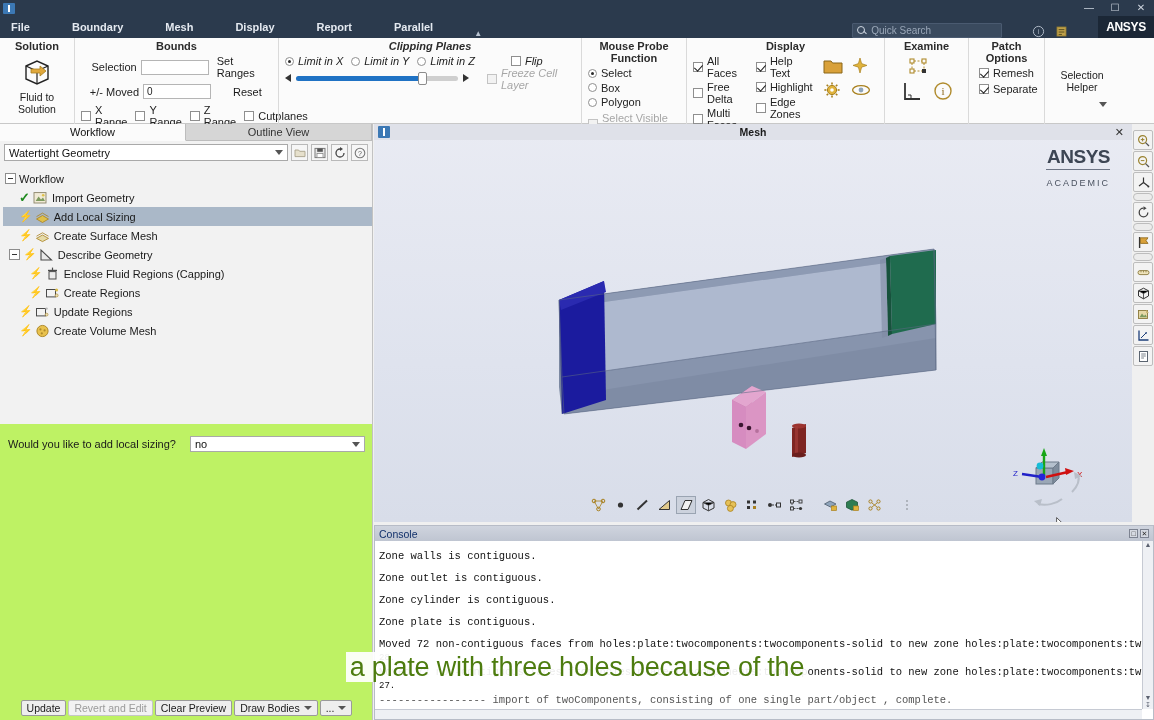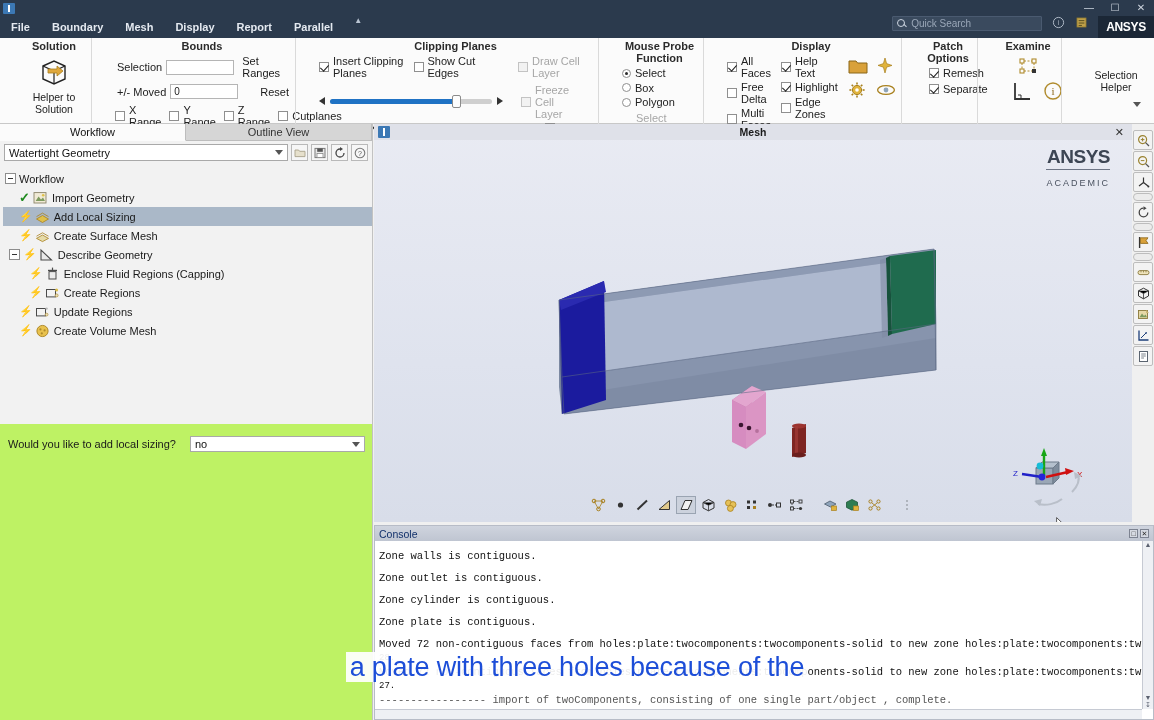--- a/index.html
+++ b/index.html
@@ -36,21 +36,21 @@
   .tb-ctrls { margin-left: auto; display: flex; height: 16px; }
   .tb-btn {
     width: 26px; height: 16px; display: flex; align-items: center; justify-content: center;
     color: #cfd6e0; font-size: 10px; line-height: 1;
   }
 
   
   .menubar {
     position: absolute; top: 16px; left: 0; width: 1154px; height: 22px;
     background: #2b3a4d; color: #dde3ec;
-    display: flex; align-items: flex-start;
+    display: flex; align-items: flex-end; gap: 20px;
   }
   .menu-item {
     padding: 0 11px; height: 22px; line-height: 22px; font-size: 11px; font-weight: bold;
     color: #e4e9f0; cursor: default;
   }
   .menu-caret { padding: 0 10px; font-size: 8px; color: #b9c4d2; }
   .quicksearch {
     margin-left: auto; width: 150px; height: 15px; background: #3a4a5e;
     border: 1px solid #4a5a70; display: flex; align-items: center;
     padding-left: 4px; border-radius: 1px;
@@ -71,21 +71,21 @@
     background: #1b2736; color: #fff; font-weight: bold; font-size: 12px;
     padding: 0 8px; height: 22px; line-height: 22px; letter-spacing: -.3px;
   }
 
   
   .ribbon {
     position: absolute; top: 38px; left: 0; width: 1154px; height: 86px;
     background: #fbfbfb; border-bottom: 1px solid #c8c8c8;
     display: flex;
   }
-  .rgroup { position: relative; height: 86px; padding: 2px 6px 0 23px; }
+  .rgroup { position: relative; height: 86px; padding: 2px 6px 0 6px; }
   .rgroup + .rgroup { border-left: 1px solid #dadada; }
   .rg-title { text-align: center; font-weight: bold; font-size: 11px; color: #2b2b2b; margin-bottom: 3px; }
   .rg-body { position: relative; }
 
   .sw-sol { width: 62px; text-align: center; }
   .sw-icon {
     width: 34px; height: 30px; margin: 2px auto 2px; position: relative;
   }
   .sw-lbl { font-size: 10.5px; line-height: 12px; color: #222; }
 
@@ -251,21 +251,21 @@
     display: flex; flex-direction: column; justify-content: space-between; align-items: center;
   }
   .con-hscroll {
     position: absolute; bottom: 0; left: 0; right: 11px; height: 10px;
     background: #eef0f4; border-top: 1px solid #c6cad3;
   }
   .sc-arrow { font-size: 7px; color: #5b6170; }
 
   .subtitle {
     position: absolute; left: 0; top: 652px; width: 1154px; text-align: center;
-    font-size: 27px; color: #1d4ed8; font-family: "Liberation Sans", sans-serif;
+    font-size: 27px; color: #4d7c0f; font-family: "Liberation Sans", sans-serif;
     letter-spacing: -.2px;
   }
   .subtitle span { background: rgba(255,255,255,0.92); padding: 0 4px; }
 </style>
 </head>
 <body>
 
 <div id="app">
 
   <div class="titlebar">
@@ -309,21 +309,21 @@
 
     <div class="rgroup">
       <div class="rg-title">Solution</div>
       <div class="rg-body sw-sol">
         <svg class="sw-icon" viewBox="0 0 34 30">
           <path d="M6 9 L17 4 L28 9 L28 22 L17 27 L6 22 Z" fill="none" stroke="#222" stroke-width="1.4"></path>
           <path d="M6 9 L17 14 L28 9" fill="none" stroke="#222" stroke-width="1.2"></path>
           <path d="M17 14 L17 27" fill="none" stroke="#222" stroke-width="1.2"></path>
           <path d="M11 12 L20 12 L20 9 L26 14 L20 19 L20 16 L11 16 Z" fill="#e0a83c" stroke="#a87e1d" stroke-width=".8"></path>
         </svg>
-        <div class="sw-lbl"><span>Helper to</span><br><span>Solution</span></div>
+        <div class="sw-lbl"><span>Fluid to</span><br><span>Solution</span></div>
       </div>
     </div>
 
     <div class="rgroup" style="width:204px;">
       <div class="rg-title">Bounds</div>
       <div class="rg-body">
         <div class="row">
           <div class="lbl" style="width:62px;text-align:right;padding-right:4px;">Selection</div>
           <input class="inp" style="width: 68px;" value="">
           <div class="lnk" style="margin-left:8px;">Set Ranges</div>
@@ -347,67 +347,53 @@
               <span>Z Range</span>
             </label>
           <label class="cb">
               <span class="box"></span>
               <span>Cutplanes</span>
             </label>
         </div>
       </div>
     </div>
 
-    <div class="rgroup" style="width:303px;">
+    <div class="rgroup" style="width:303px;font-style:italic;">
       <div class="rg-title">Clipping Planes</div>
       <div class="rg-body">
-        <div class="row">
-          <label class="cb">
-              <span class="box on"></span>
-              <span>Insert Clipping Planes</span>
-            </label>
-          <label class="cb">
-              <span class="box"></span>
-              <span>Show Cut Edges</span>
-            </label>
-          <label class="cb dis" style="margin-left:28px;">
-              <span class="box dis"></span>
-              <span>Draw Cell Layer</span>
-            </label>
-        </div>
-        <div class="row" style="margin-bottom:2px;">
-          <div class="slider-row">
-            <div class="arrow-l"></div>
-            <div class="track">
-              <div class="fill" id="sliderFill" style="width: 78%;"></div>
-              <div class="knob" id="sliderKnob" style="left: calc(78% - 4px);"></div>
-            </div>
-            <div class="arrow-r"></div>
-          </div>
-          <label class="cb dis" style="margin-left:18px;">
-              <span class="box dis"></span>
-              <span>Freeze Cell Layer</span>
-            </label>
-        </div>
         <div class="row" style="margin-bottom:0;">
           <label class="rd">
               <span class="circ on"></span>
               <span>Limit in X</span>
             </label>
           <label class="rd">
               <span class="circ"></span>
               <span>Limit in Y</span>
             </label>
           <label class="rd">
               <span class="circ"></span>
               <span>Limit in Z</span>
             </label>
           <label class="cb" style="margin-left:28px;">
               <span class="box"></span>
               <span>Flip</span>
+            </label>
+        </div>
+        <div class="row" style="margin-bottom:2px;">
+          <div class="slider-row">
+            <div class="arrow-l"></div>
+            <div class="track">
+              <div class="fill" id="sliderFill" style="width: 78%;"></div>
+              <div class="knob" id="sliderKnob" style="left: calc(78% - 4px);"></div>
+            </div>
+            <div class="arrow-r"></div>
+          </div>
+          <label class="cb dis" style="margin-left:18px;">
+              <span class="box dis"></span>
+              <span>Freeze Cell Layer</span>
             </label>
         </div>
       </div>
     </div>
 
     <div class="rgroup" style="width:105px;">
       <div class="rg-title">Mouse Probe Function</div>
       <div class="rg-body">
         <div style="margin-bottom:2px;"><label class="rd">
               <span class="circ on"></span>
@@ -485,55 +471,55 @@
               </g>
           </svg>
           <svg style="position:absolute;left:30px;top:26px;width:20px;height:18px;" viewBox="0 0 20 18">
             <ellipse cx="10" cy="9" rx="8.4" ry="4.4" fill="none" stroke="#a8801e" stroke-width="1.3"></ellipse>
             <circle cx="10" cy="9" r="2.4" fill="#8fa5b9"></circle>
           </svg>
         </div>
       </div>
     </div>
 
+    <div class="rgroup" style="width:84px;">
+      <div class="rg-title">Examine</div>
+      <div class="rg-body" style="position:relative;height:56px;">
+        <svg style="position:absolute;left:18px;top:2px;width:22px;height:20px;" viewBox="0 0 22 20">
+          <rect x="1" y="2" width="4" height="4" fill="none" stroke="#b08b2d" stroke-width="1.1"></rect>
+          <rect x="13" y="2" width="4" height="4" fill="none" stroke="#b08b2d" stroke-width="1.1"></rect>
+          <rect x="1" y="12" width="4" height="4" fill="none" stroke="#b08b2d" stroke-width="1.1"></rect>
+          <rect x="13" y="12" width="4" height="4" fill="#333"></rect>
+          <path d="M5 4 H13 M3 6 V12 M5 14 H13 M15 6 V12" stroke="#b08b2d" stroke-width="1" stroke-dasharray="2 1.5"></path>
+        </svg>
+        <svg style="position:absolute;left:10px;top:26px;width:22px;height:22px;" viewBox="0 0 22 22">
+          <path d="M4 2 V18 H19" fill="none" stroke="#333" stroke-width="1.8"></path>
+          <path d="M7 14 H10 V18" fill="none" stroke="#333" stroke-width="1"></path>
+        </svg>
+        <svg style="position:absolute;left:42px;top:26px;width:20px;height:20px;" viewBox="0 0 20 20">
+          <circle cx="10" cy="10" r="8" fill="none" stroke="#b08b2d" stroke-width="1.4"></circle>
+          <text x="10" y="14.4" font-size="11" fill="#8a6618" text-anchor="middle" font-family="Liberation Serif, serif">i</text>
+        </svg>
+      </div>
+    </div>
+
     <div class="rgroup" style="width:76px;">
       <div class="rg-title">Patch Options</div>
       <div class="rg-body">
         <div style="margin-bottom:3px;padding-left:4px;"><label class="cb">
               <span class="box on"></span>
               <span>Remesh</span>
             </label></div>
         <div style="padding-left:4px;"><label class="cb">
               <span class="box on"></span>
               <span>Separate</span>
             </label></div>
       </div>
     </div>
 
-    <div class="rgroup" style="width:84px;">
-      <div class="rg-title">Examine</div>
-      <div class="rg-body" style="position:relative;height:56px;">
-        <svg style="position:absolute;left:18px;top:2px;width:22px;height:20px;" viewBox="0 0 22 20">
-          <rect x="1" y="2" width="4" height="4" fill="none" stroke="#b08b2d" stroke-width="1.1"></rect>
-          <rect x="13" y="2" width="4" height="4" fill="none" stroke="#b08b2d" stroke-width="1.1"></rect>
-          <rect x="1" y="12" width="4" height="4" fill="none" stroke="#b08b2d" stroke-width="1.1"></rect>
-          <rect x="13" y="12" width="4" height="4" fill="#333"></rect>
-          <path d="M5 4 H13 M3 6 V12 M5 14 H13 M15 6 V12" stroke="#b08b2d" stroke-width="1" stroke-dasharray="2 1.5"></path>
-        </svg>
-        <svg style="position:absolute;left:10px;top:26px;width:22px;height:22px;" viewBox="0 0 22 22">
-          <path d="M4 2 V18 H19" fill="none" stroke="#333" stroke-width="1.8"></path>
-          <path d="M7 14 H10 V18" fill="none" stroke="#333" stroke-width="1"></path>
-        </svg>
-        <svg style="position:absolute;left:42px;top:26px;width:20px;height:20px;" viewBox="0 0 20 20">
-          <circle cx="10" cy="10" r="8" fill="none" stroke="#b08b2d" stroke-width="1.4"></circle>
-          <text x="10" y="14.4" font-size="11" fill="#8a6618" text-anchor="middle" font-family="Liberation Serif, serif">i</text>
-        </svg>
-      </div>
-    </div>
-
     <div class="rgroup" style="width:78px;">
       <div class="rg-title">&nbsp;</div>
       <div class="rg-body sel-helper" style="padding-top:14px;">
         <div>Selection</div>
         <div>Helper</div>
         <div style="position:absolute;right:6px;bottom:-14px;width:0;height:0;border-left:4px solid transparent;border-right:4px solid transparent;border-top:5px solid #555;"></div>
       </div>
     </div>
   </div>
 
@@ -669,20 +655,33 @@
     </div>
 
     <div class="qrow">
       <div class="qlabel">Would you like to add local sizing?</div>
       <div class="qselect">
         <span>no</span>
         <span class="caret"></span>
       </div>
     </div>
 
+    <div class="btnbar">
+      <button class="btn">Update</button>
+      <button class="btn dis">Revert and Edit</button>
+      <button class="btn">Clear Preview</button>
+      <button class="btn split">
+          <span>Draw Bodies</span>
+          <span class="caret" style="border-top-width:4px;"></span>
+        </button>
+      <button class="btn split">
+          <span>...</span>
+          <span class="caret" style="border-top-width:4px;"></span>
+        </button>
+    </div>
   </div>
 
   <div class="viewport">
     <div class="vp-tabbar">
       <div class="vp-badge"></div>
       <div class="vp-tabtitle">Mesh</div>
       <div class="vp-close">✕</div>
     </div>
 
     <div class="watermark">

